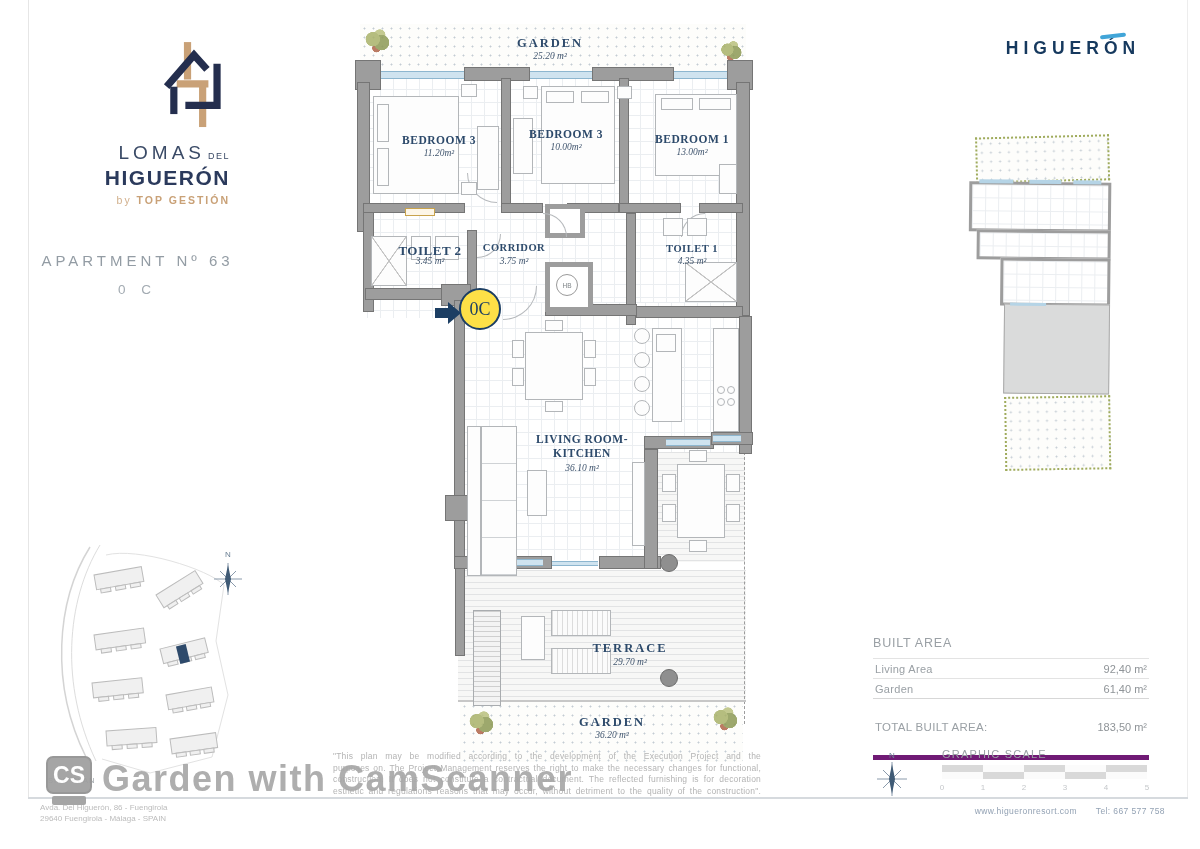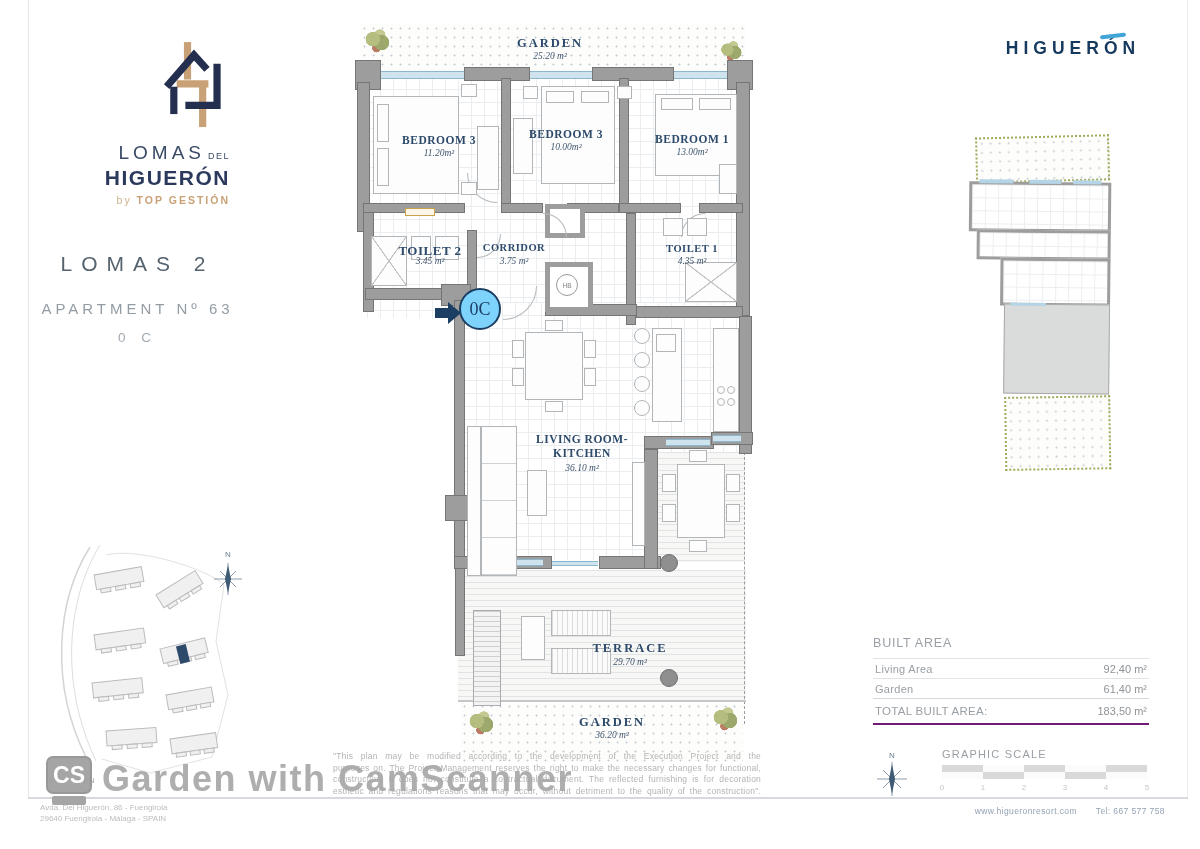--- a/index.html
+++ b/index.html
@@ -59,21 +59,20 @@
     <span>LOMAS</span><span style="font-size:9px;letter-spacing:1.5px;margin-left:3px">DEL</span>
   </div>
   <div style="margin-top:2px;color:#2b3a5c;font-size:21px;font-weight:bold;letter-spacing:1.5px">HIGUERÓN</div>
   <div style="margin-top:4px;font-size:10.5px;letter-spacing:2px;color:#c9a177">
     <span style="opacity:.85">by</span>
     <span style="font-weight:bold">TOP GESTIÓN</span>
   </div>
 </div>
 
 <div class="abs" style="left:25px;top:252px;width:225px;text-align:center">
-  <div style="font-size:21px;letter-spacing:9px;color:#55636f;margin-bottom:24px">LOMAS 2</div>
   <div style="font-size:15px;letter-spacing:4px;color:#939ca4;margin-bottom:13px">APARTMENT Nº 63</div>
   <div style="font-size:13.5px;letter-spacing:6px;color:#a3abb2">0 C</div>
 </div>
 
 <div class="abs" style="left:978px;top:38px;width:190px;text-align:center">
   <div style="position:relative;display:inline-block">
     <div style="font-size:17.5px;font-weight:bold;letter-spacing:5px;color:#16395e">HIGUERÓN</div>
     <div style="position:absolute;right:14px;top:-4px;width:26px;height:4px;background:#41a5d8;border-radius:3px;transform:rotate(-7deg)"></div>
   </div>
 </div>
@@ -143,21 +142,21 @@
   <div class="door" style="left:188px;top:191px;width:24px;height:24px;border-width:1px 1px 0 0;border-radius:0 100% 0 0"></div>
   <div class="door" style="left:326px;top:191px;width:24px;height:24px;border-width:1px 0 0 1px;border-radius:100% 0 0 0"></div>
   <div class="door" style="left:122px;top:212px;width:24px;height:24px;border-width:0 1px 1px 0;border-radius:0 0 100% 0"></div>
   <div class="door" style="left:148px;top:264px;width:34px;height:34px;border-width:0 1px 1px 0;border-radius:0 0 100% 0"></div>
 
   <span class="abs" style="left:80px;top:280px">
     <svg width="26" height="22" viewBox="0 0 26 22">
         <polygon points="0,6 13,6 13,0 26,11 13,22 13,16 0,16" fill="#1c3e63"></polygon>
       </svg>
   </span>
-  <div class="abs circle" style="left:104px;top:266px;width:42px;height:42px;border:2.5px solid #1c3e63;background:#7dd3fc;text-align:center;line-height:38px;font-family:'Liberation Serif',serif;font-size:18px;color:#1c3e63">
+  <div class="abs circle" style="left:104px;top:266px;width:42px;height:42px;border:2.5px solid #1c3e63;background:#fde047;text-align:center;line-height:38px;font-family:'Liberation Serif',serif;font-size:18px;color:#1c3e63">
     <span>0C</span>
   </div>
 
   <div class="furn" style="left:18px;top:74px;width:86px;height:98px"></div>
   <div class="furn" style="left:22px;top:82px;width:12px;height:38px"></div>
   <div class="furn" style="left:22px;top:126px;width:12px;height:38px"></div>
   <div class="furn" style="left:106px;top:62px;width:16px;height:13px"></div>
   <div class="furn" style="left:106px;top:160px;width:16px;height:13px"></div>
   <div class="furn" style="left:122px;top:104px;width:22px;height:64px"></div>
 
@@ -333,21 +332,21 @@
 <div class="abs" style="left:873px;top:636px;width:276px">
   <div style="font-size:12.5px;color:#9aa0a5;letter-spacing:.8px;margin-bottom:8px">BUILT AREA</div>
   <div class="tbl-row">
     <span class="tbl-label">Living Area</span>
     <span class="tbl-value">92,40 m²</span>
   </div>
   <div class="tbl-row">
     <span class="tbl-label">Garden</span>
     <span class="tbl-value">61,40 m²</span>
   </div>
-  <div class="tbl-row" style="border-top:1px solid #d7d7d7;border-bottom:2px solid #701a75;padding:6px 2px">
+  <div class="tbl-row" style="border-top:1px solid #d7d7d7;border-bottom:5px solid #701a75;padding:22px 2px">
     <span class="tbl-label" style="font-size:11.5px">TOTAL BUILT AREA:</span>
     <span class="tbl-value" style="font-size:11px">183,50 m²</span>
   </div>
 </div>
 
 <div class="abs" style="left:862px;top:748px;width:300px;height:52px">
   <span class="abs" style="left:10px;top:2px">
     <svg width="40" height="48" viewBox="0 0 40 48">
       <g stroke="#8a9aab" stroke-width="1">
         <line x1="20" y1="12" x2="20" y2="46"></line>

